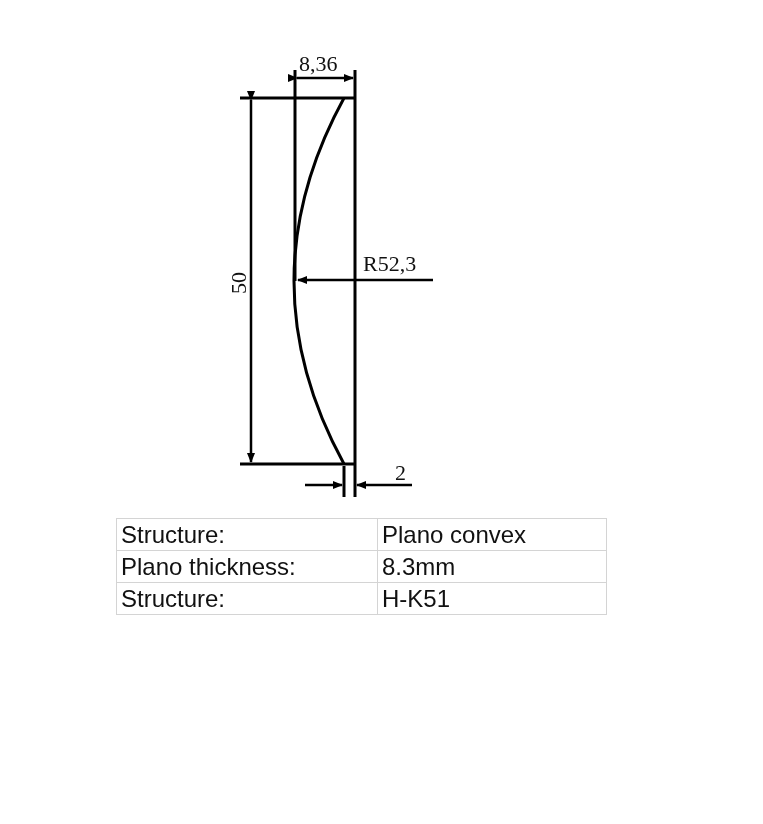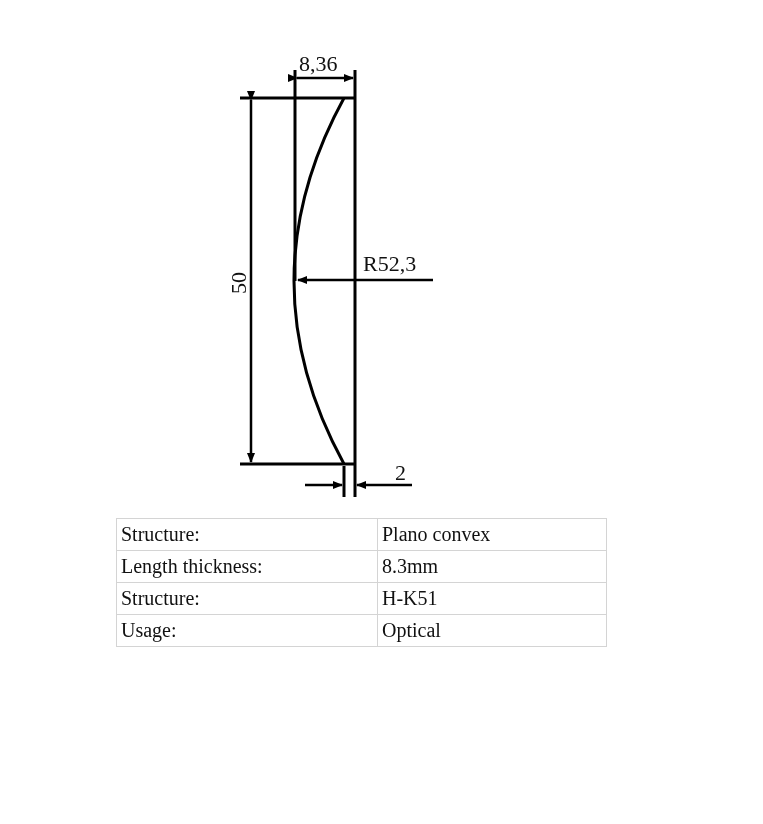--- a/index.html
+++ b/index.html
@@ -2,22 +2,22 @@
 <html><head>
 <meta charset="utf-8">
 <style>
   html, body { margin: 0; padding: 0; background: #ffffff; }
   body { width: 763px; height: 824px; position: relative; overflow: hidden; }
   #drawing { position: absolute; left: 0; top: 0; }
   .dim-text { font-family: "Liberation Serif", "DejaVu Serif", serif; font-size: 22px; fill: #111; }
   #spec-table {
     position: absolute; left: 116px; top: 518px;
     border-collapse: collapse;
-    font-family: Liberation Serif, serif;
-    font-size: 20px; color: #111; padding-left: 20px;
+    font-family: Liberation Sans, sans-serif;
+    font-size: 24px; color: #111; padding-left: 20px;
   }
   #spec-table td {
     border: 1px solid #d4d4d4;
     height: 31px; padding: 0 0 0 4px;
     vertical-align: middle; white-space: nowrap;
   }
   #spec-table td.k { width: 256px; }
   #spec-table td.v { width: 224px; }
 </style>
 </head>
@@ -54,25 +54,21 @@
   <text class="dim-text" x="395" y="480">2</text>
 </svg>
 
 <table id="spec-table">
   <tbody>
     <tr>
         <td class="k">Structure:</td>
         <td class="v">Plano convex</td>
       </tr>
     <tr>
-        <td class="k">Length thickness:</td>
+        <td class="k">Plano thickness:</td>
         <td class="v">8.3mm</td>
       </tr>
     <tr>
         <td class="k">Structure:</td>
         <td class="v">H-K51</td>
       </tr>
-    <tr>
-        <td class="k">Usage:</td>
-        <td class="v">Optical</td>
-      </tr>
   </tbody>
 </table>
 
 </body></html>

